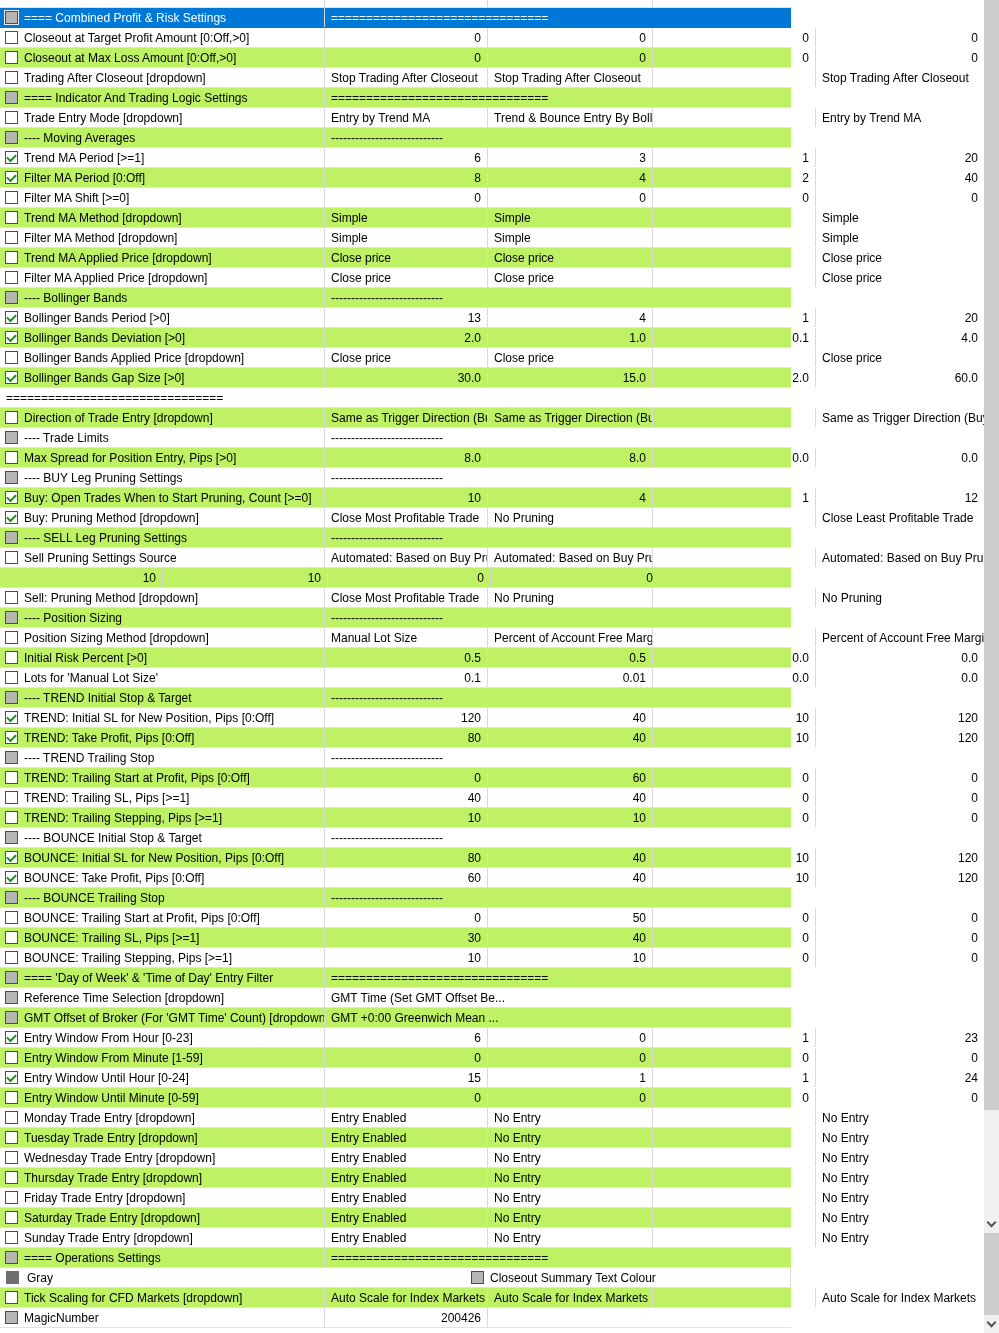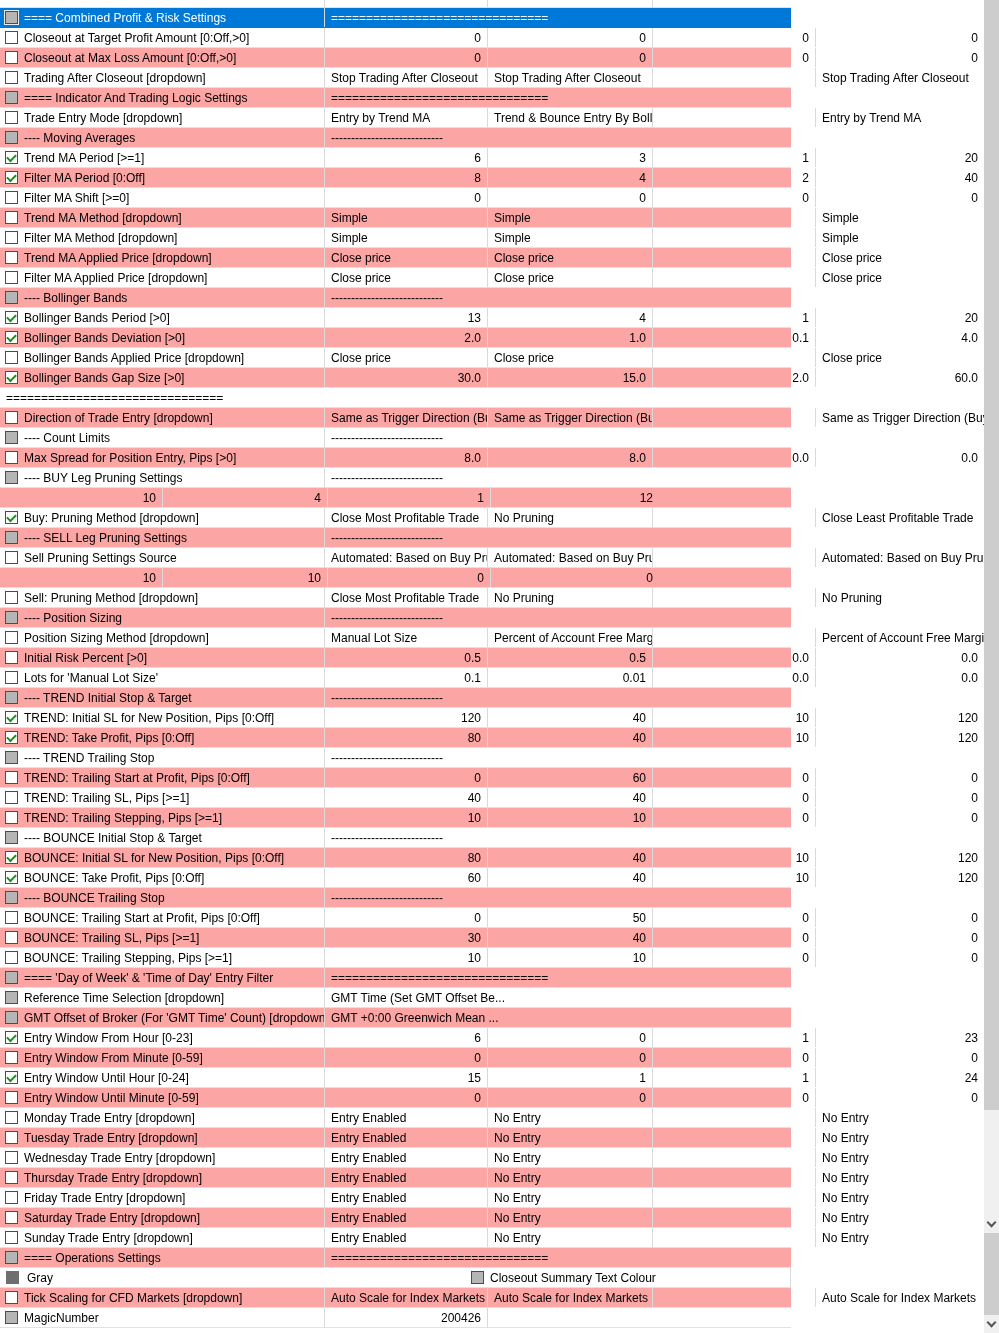--- a/index.html
+++ b/index.html
@@ -6,21 +6,21 @@
   .screen {
     position:relative; width:999px; height:1333px; background:#ffffff;
     font-family:"Liberation Sans","DejaVu Sans",sans-serif; font-size:12px; color:#000;
     overflow:hidden; cursor:default; user-select:none;
   }
   .table { position:absolute; left:0; top:0; width:791px; }
   .row {
     display:flex; height:20px; box-sizing:border-box;
     border-bottom:1px solid #e2e2e2; background:#ffffff; align-items:center;
   }
-  .row.alt { background:#fca5a5; }
+  .row.alt { background:#bef264; }
   .row.sel { background:var(--sel,#0078d7); color:#fff; border-bottom-color:var(--sel,#0078d7); }
   .row.partial { height:8px; overflow:hidden; padding:0; display:block; }
   .partial-inner { display:flex; height:20px; align-items:center; margin-top:-12px; }
 
   .cell {
     box-sizing:border-box; height:100%; display:flex; align-items:center;
     overflow:hidden; white-space:nowrap; flex:none;
   }
   .namecell { width:325px; border-right:1px solid #d9d9d9; padding-left:5px; }
   .vcell { padding:0 6px; }
@@ -252,21 +252,21 @@
           <div class="lbl">Direction of Trade Entry [dropdown]</div>
         </div>
         <div class="cell vcell w-value sep ">Same as Trigger Direction (Buy...</div>
         <div class="cell vcell w-start sep ">Same as Trigger Direction (Buy...</div>
         <div class="cell vcell w-step sep "></div>
         <div class="cell vcell w-stop  ">Same as Trigger Direction (Buy ...</div>
       </div>
       <div class="row">
         <div class="cell namecell">
           <div class="cb dis"></div>
-          <div class="lbl">---- Count Limits</div>
+          <div class="lbl">---- Trade Limits</div>
         </div>
         <div class="cell span-cell">----------------------------</div>
       </div>
       <div class="row alt">
         <div class="cell namecell">
           <div class="cb off"></div>
           <div class="lbl">Max Spread for Position Entry, Pips [&gt;0]</div>
         </div>
         <div class="cell vcell w-value sep num">8.0</div>
         <div class="cell vcell w-start sep num">8.0</div>
@@ -274,20 +274,24 @@
         <div class="cell vcell w-stop  num">0.0</div>
       </div>
       <div class="row">
         <div class="cell namecell">
           <div class="cb dis"></div>
           <div class="lbl">---- BUY Leg Pruning Settings</div>
         </div>
         <div class="cell span-cell">----------------------------</div>
       </div>
       <div class="row alt">
+        <div class="cell namecell">
+          <div class="cb on"></div>
+          <div class="lbl">Buy: Open Trades When to Start Pruning, Count [&gt;=0]</div>
+        </div>
         <div class="cell vcell w-value sep num">10</div>
         <div class="cell vcell w-start sep num">4</div>
         <div class="cell vcell w-step sep num">1</div>
         <div class="cell vcell w-stop  num">12</div>
       </div>
       <div class="row">
         <div class="cell namecell">
           <div class="cb on"></div>
           <div class="lbl">Buy: Pruning Method [dropdown]</div>
         </div>
@@ -521,21 +525,21 @@
           <div class="lbl">Entry Window From Hour [0-23]</div>
         </div>
         <div class="cell vcell w-value sep num">6</div>
         <div class="cell vcell w-start sep num">0</div>
         <div class="cell vcell w-step sep num">1</div>
         <div class="cell vcell w-stop  num">23</div>
       </div>
       <div class="row alt">
         <div class="cell namecell">
           <div class="cb off"></div>
-          <div class="lbl">Entry Window From Minute [0-59]</div>
+          <div class="lbl">Entry Window From Minute [1-59]</div>
         </div>
         <div class="cell vcell w-value sep num">0</div>
         <div class="cell vcell w-start sep num">0</div>
         <div class="cell vcell w-step sep num">0</div>
         <div class="cell vcell w-stop  num">0</div>
       </div>
       <div class="row">
         <div class="cell namecell">
           <div class="cb on"></div>
           <div class="lbl">Entry Window Until Hour [0-24]</div>

